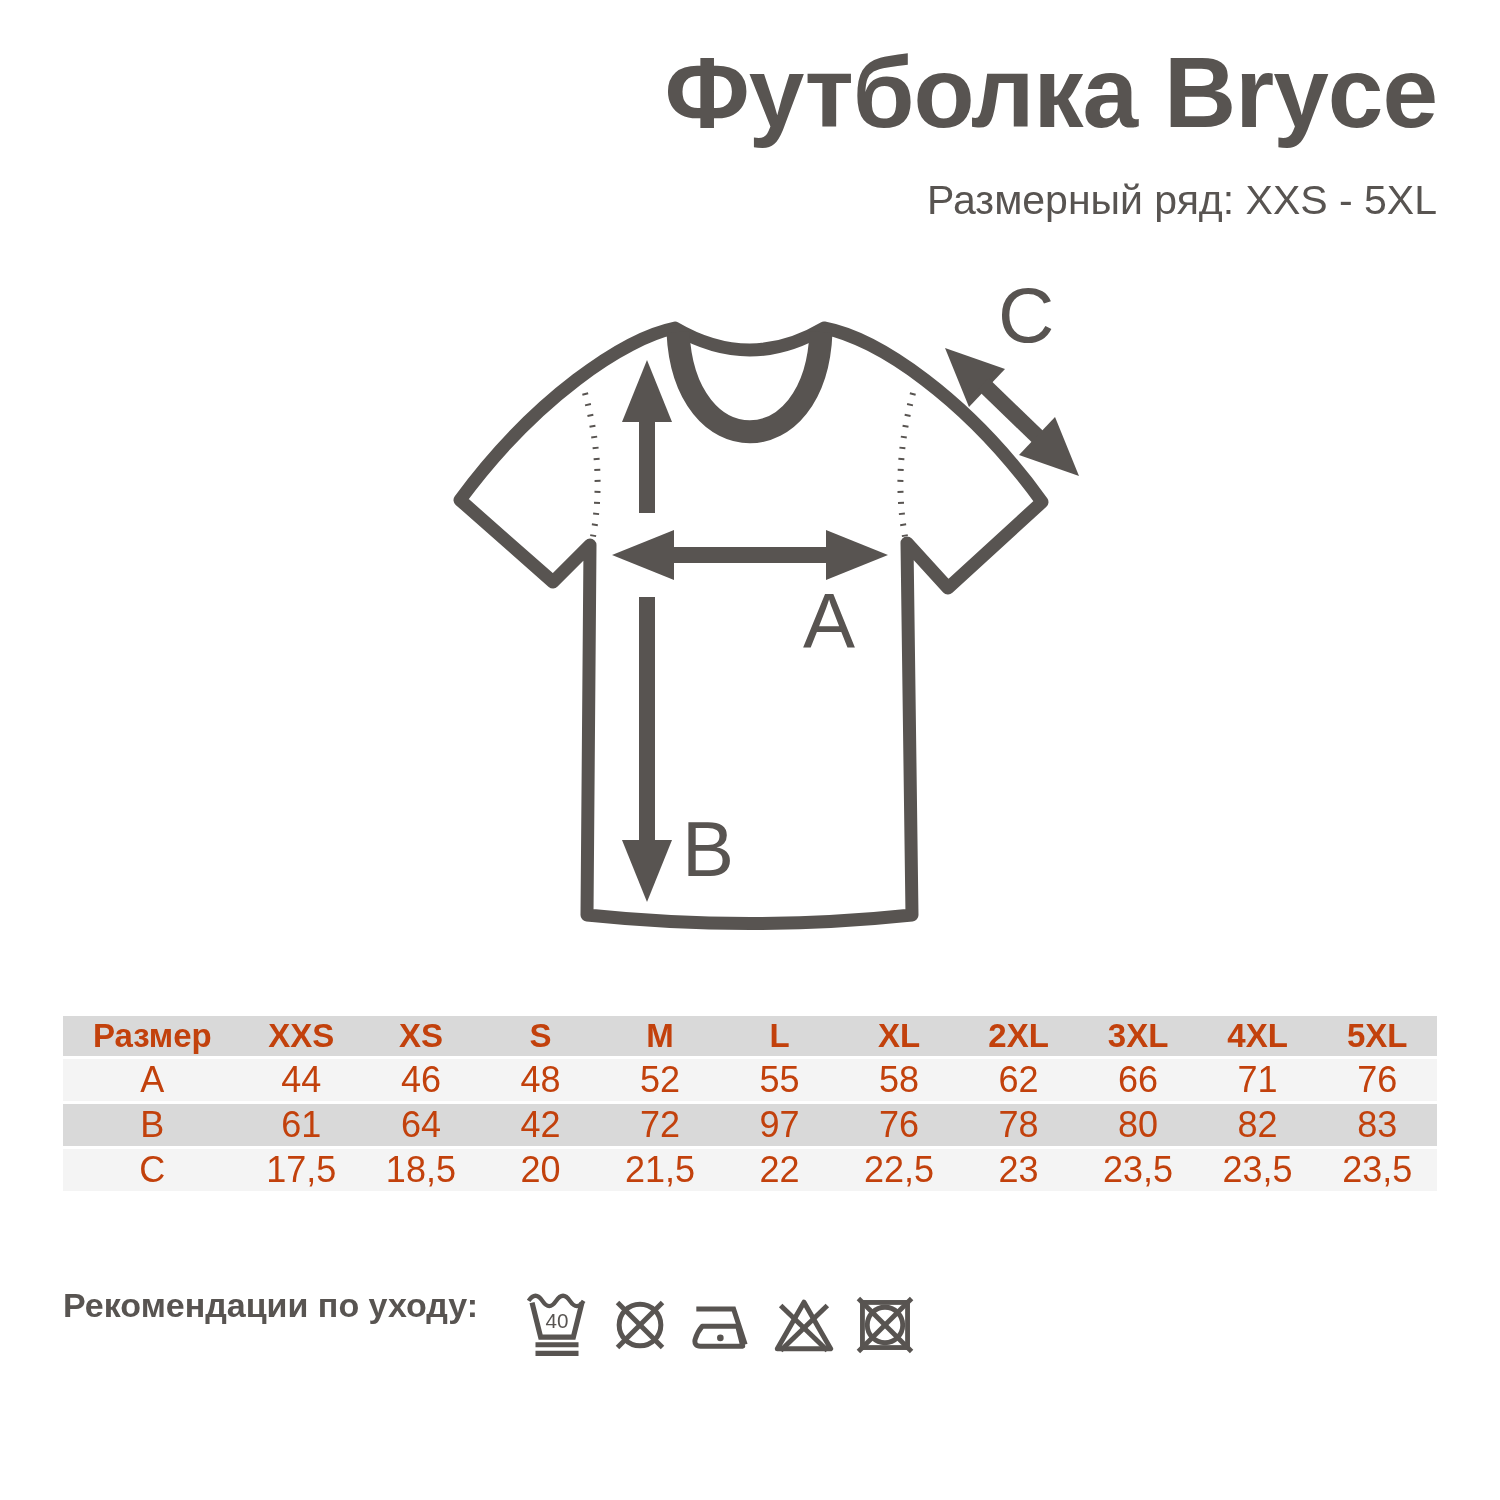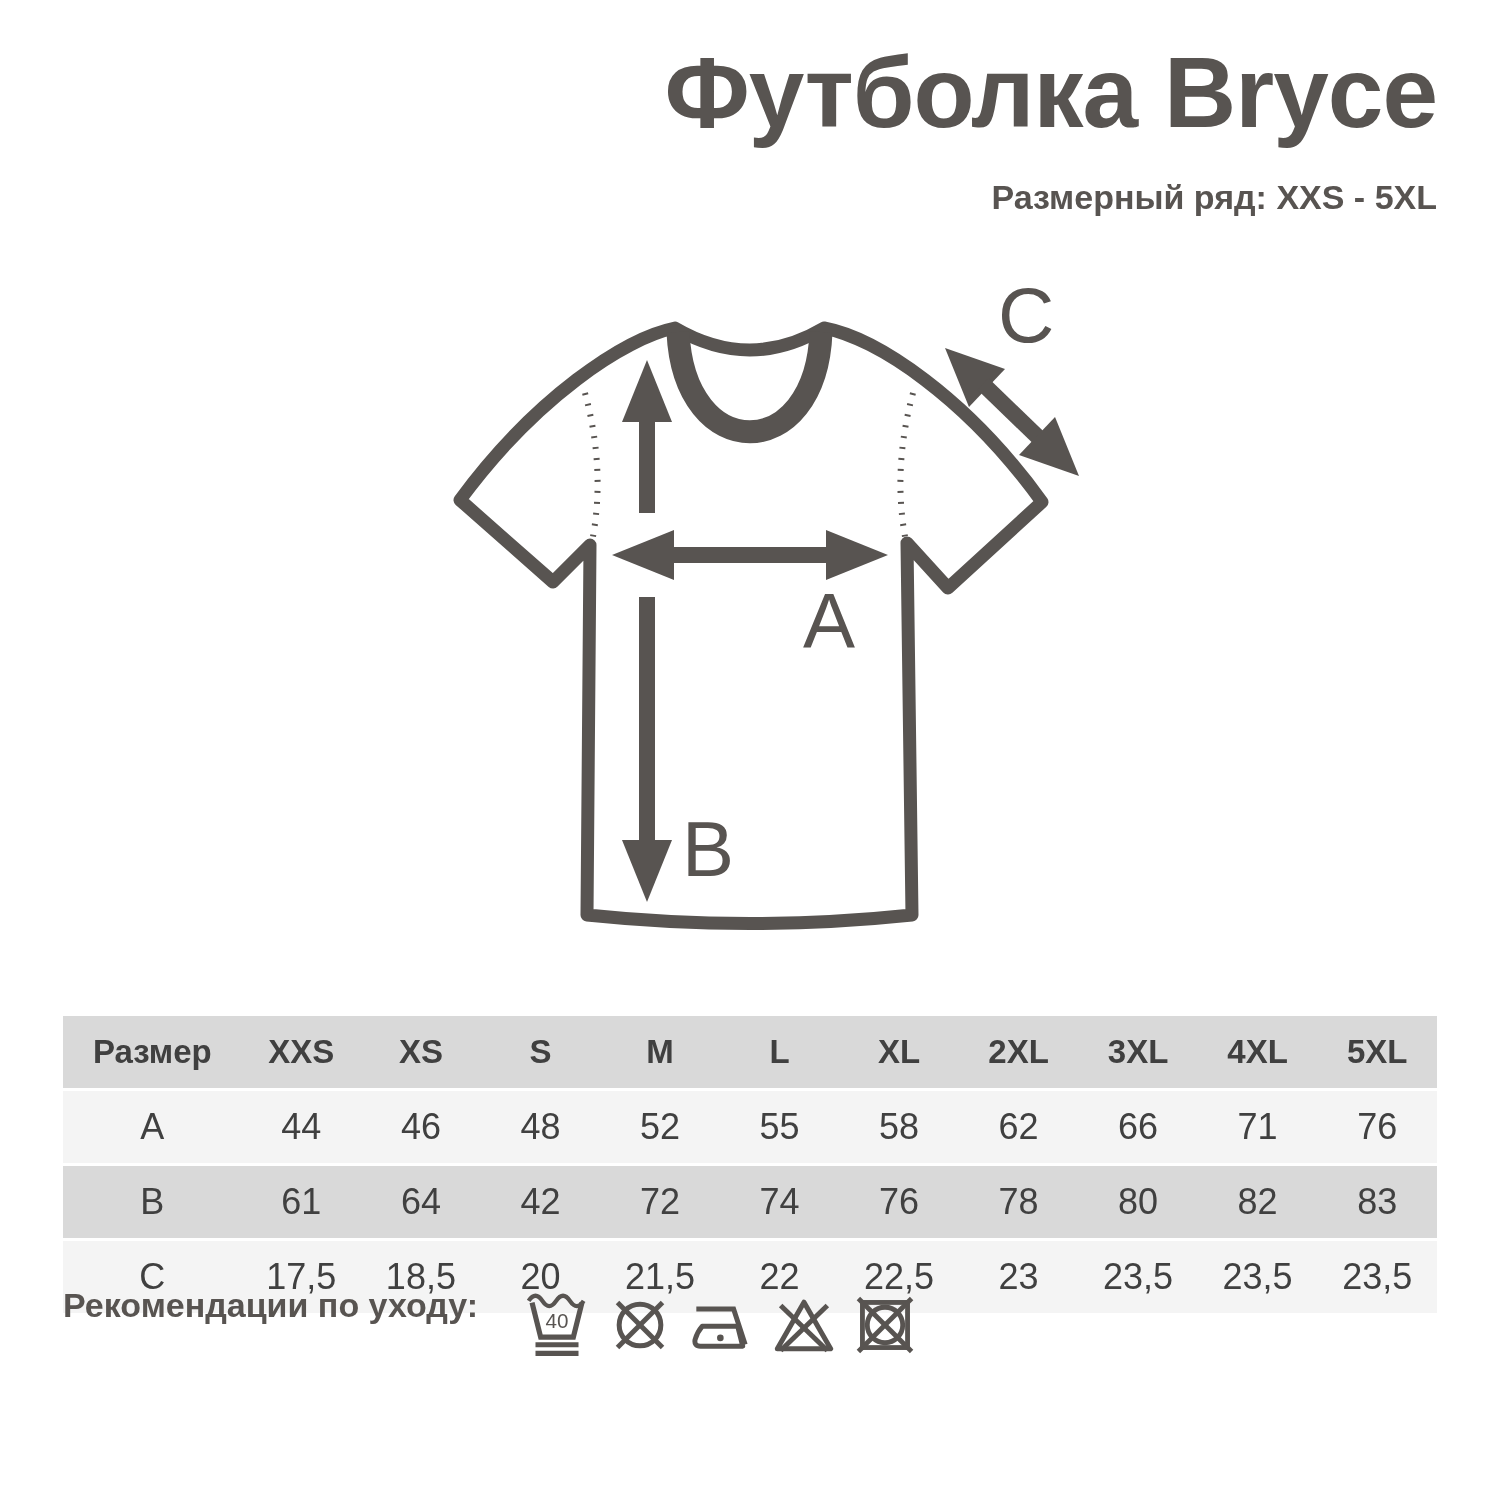--- a/index.html
+++ b/index.html
@@ -1,25 +1,25 @@
 <!DOCTYPE html>
 <html><head>
 <meta charset="utf-8">
 <style>
   html,body{margin:0;padding:0;background:#ffffff;}
   body{width:1500px;height:1500px;position:relative;overflow:hidden;
        font-family:"Liberation Sans",sans-serif;color:#585451;}
   .hdr{position:absolute;top:42px;right:63px;text-align:right;margin-left:30px;}
   .title{font-size:100px;line-height:1;font-weight:bold;letter-spacing:-1px;}
-  .subtitle{font-size:34px;line-height:1;font-weight:bold;margin-top:38px;}
+  .subtitle{font-size:41px;line-height:1;font-weight:normal;margin-top:38px;}
   .diagram{position:absolute;left:420px;top:280px;width:700px;height:700px;}
   .tbl-wrap{position:absolute;left:63px;top:1013px;width:1374px;}
   table.size-table{width:100%;border-collapse:separate;border-spacing:0 3px;}
-  .size-table th,.size-table td{height:72px;vertical-align:middle;text-align:center;
-      padding:0 6px;font-size:36px;font-weight:normal;color:#404040;}
+  .size-table th,.size-table td{height:40px;vertical-align:middle;text-align:center;
+      padding:0 6px;font-size:36px;font-weight:normal;color:#c2410c;}
   .size-table thead th{background:#d9d9d9;font-weight:bold;font-size:33px;}
   .size-table thead th.label-col{font-weight:bold;}
   .size-table tr.row-light th,.size-table tr.row-light td{background:#f4f4f4;}
   .size-table tr.row-dark th,.size-table tr.row-dark td{background:#d9d9d9;}
   .care{position:absolute;left:63px;top:1288px;width:1374px;display:flex;align-items:flex-start;}
   .care-label{font-size:34px;font-weight:bold;line-height:1;}
   .care-icons{display:flex;align-items:center;gap:22px;margin-left:48px;}
   .care-icons svg{display:block;}
   .ink-stroke{stroke:#585451;fill:none;}
   svg text{font-family:"Liberation Sans",sans-serif;}
@@ -115,21 +115,21 @@
           <td>66</td>
           <td>71</td>
           <td>76</td>
         </tr>
         <tr class="row-dark">
           <th>B</th>
           <td>61</td>
           <td>64</td>
           <td>42</td>
           <td>72</td>
-          <td>74</td>
+          <td>97</td>
           <td>76</td>
           <td>78</td>
           <td>80</td>
           <td>82</td>
           <td>83</td>
         </tr>
         <tr class="row-light">
           <th>C</th>
           <td>17,5</td>
           <td>18,5</td>

